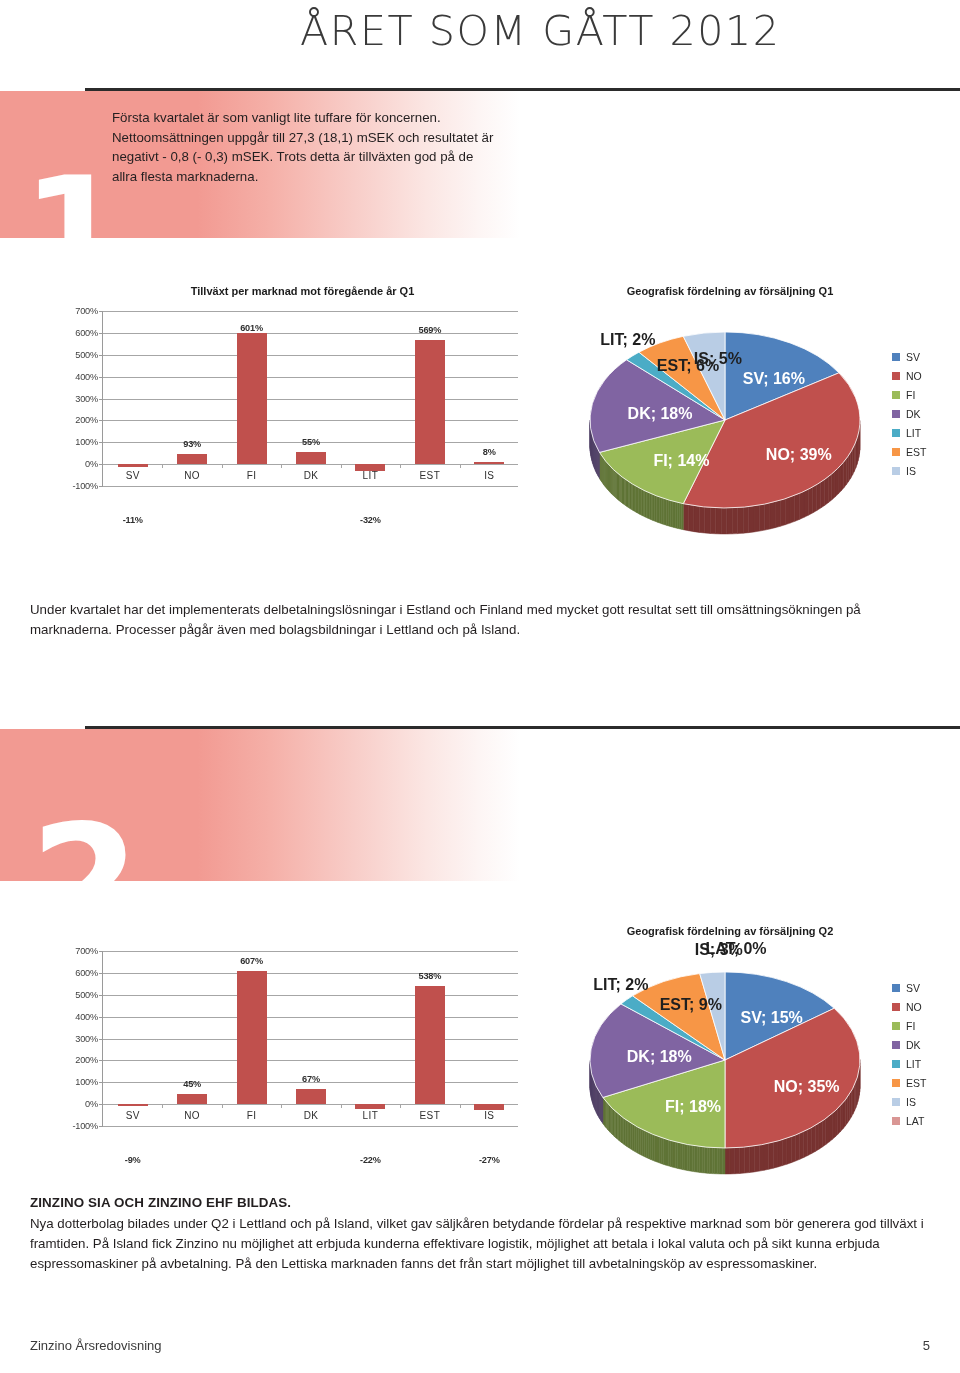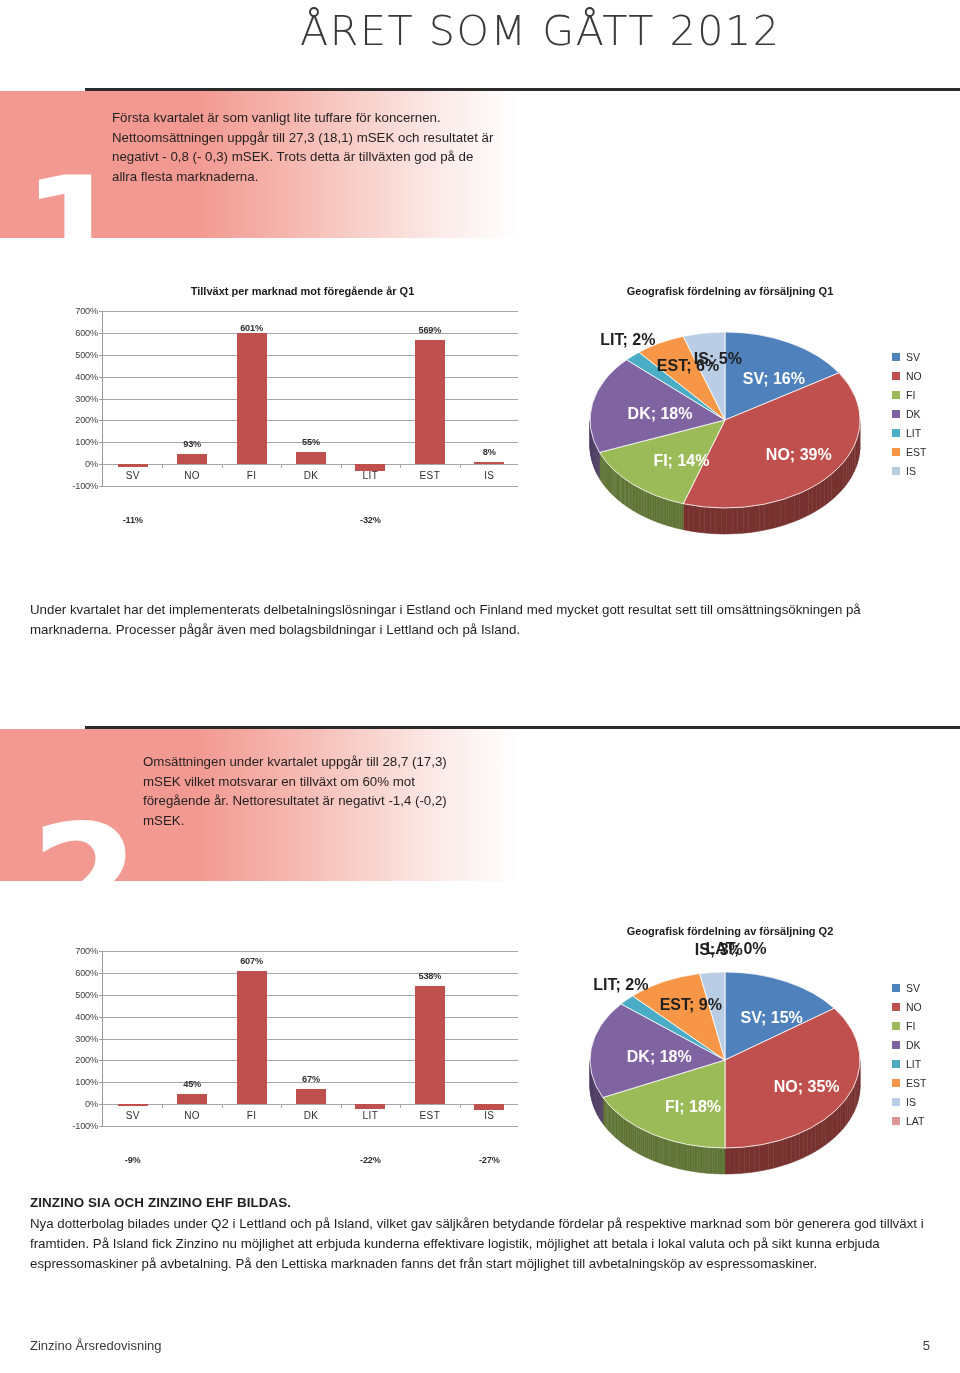--- a/index.html
+++ b/index.html
@@ -463,23 +463,20 @@
 
 <div class="section" style="top:600px;">
   <div class="section-text">Under kvartalet har det implementerats delbetalningslösningar i Estland och Finland med mycket gott resultat sett till omsättningsökningen på marknaderna. Processer pågår även med bolagsbildningar i Lettland och på Island.</div>
 </div>
 
 <div class="banner" id="banner-q2" style="top:726px;height:155px;">
   <div class="rule" style="left:85px;width:875px;"></div>
   <div class="banner-bg" style="height:152px;"></div>
   <div class="banner-numeral" style="left:30px;top:96px;font-size:158px;z-index:2;">2</div>
   <div class="banner-body" style="left:143px;top:26px;width:330px;">
-    <div class="banner-text">
-      <p>Omsättningen under kvartalet uppgår till 28,7 (17,3) mSEK vilket motsvarar en tillväxt om 60% mot föregående år. Nettoresultatet är negativt -1,4 (-0,2) mSEK.</p>
-    </div>
   </div>
 </div>
 
 <div class="chart-block" id="chart-bar-q2" style="left:40px;top:925px;width:500px;height:250px;">
     <div class="bc-plot" style="left: 62px; top: 26px; width: 416px; height: 175px;">
       <div class="bc-grid" style="top: 0px;"></div>
       <div class="bc-tick" style="top: 0px;"></div>
       <div class="bc-ylabel" style="top: 0px;">700%</div>
       <div class="bc-grid" style="top: 21.875px;"></div>
       <div class="bc-tick" style="top: 21.875px;"></div>

